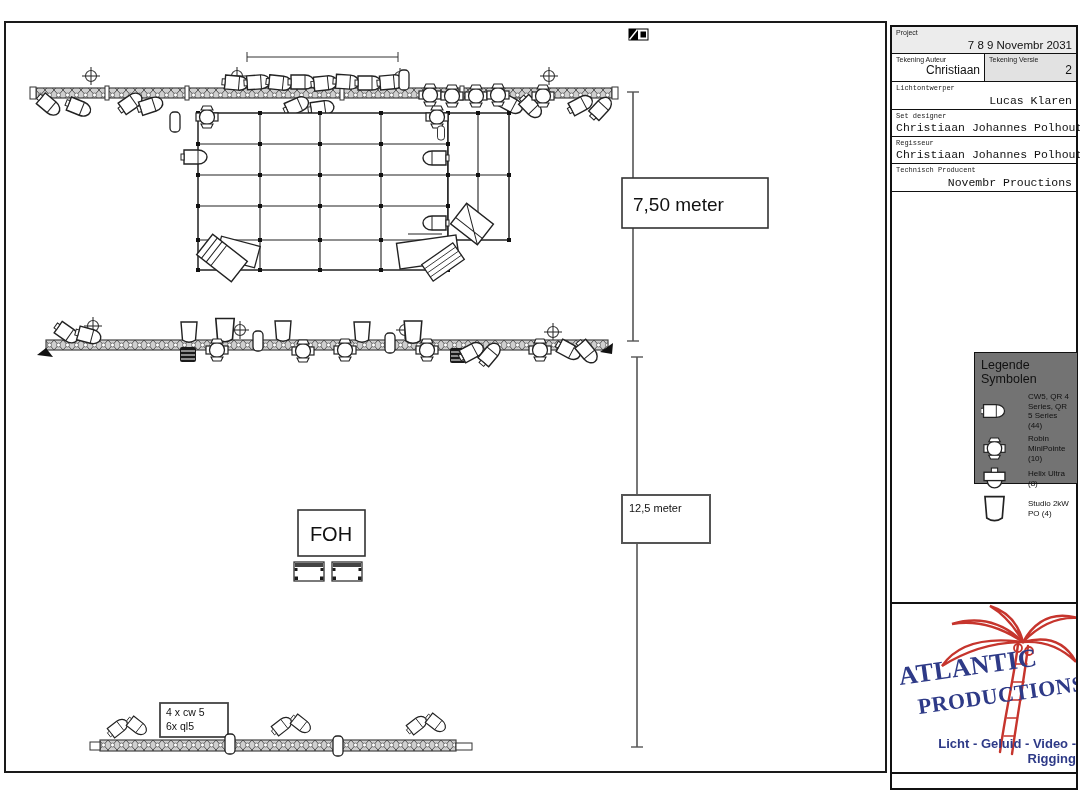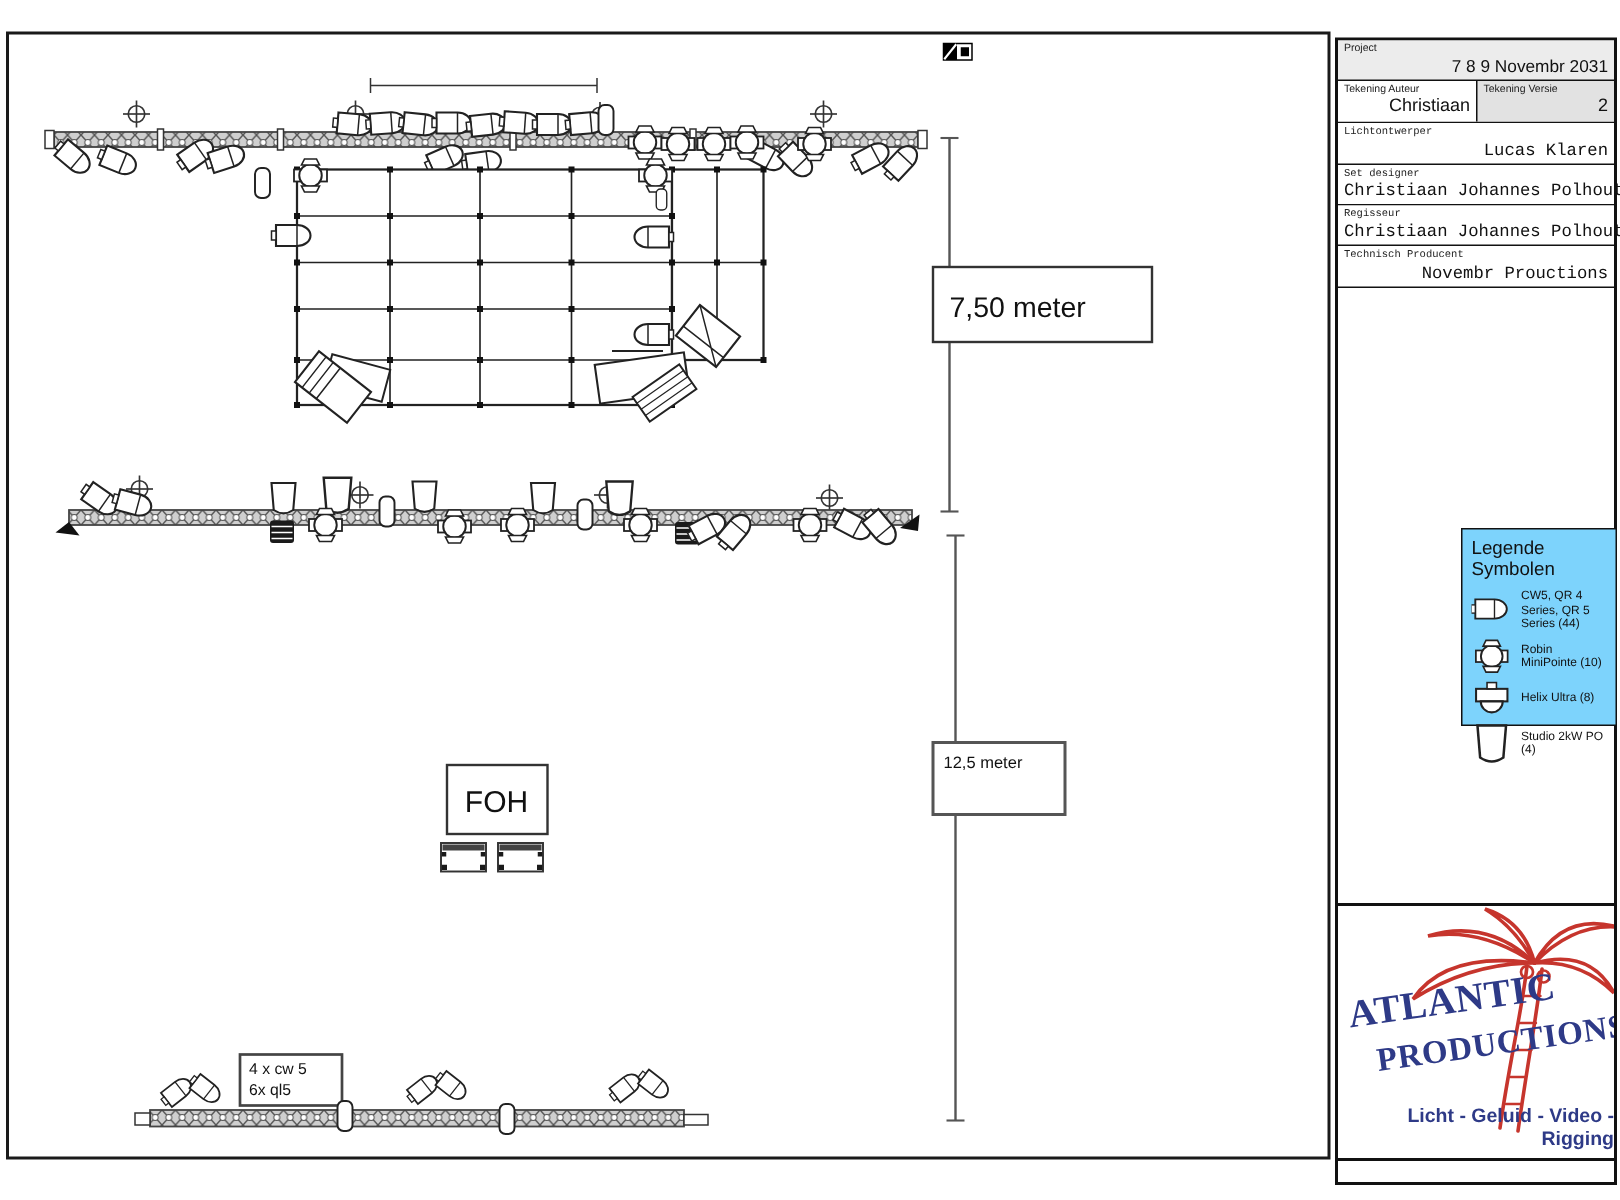--- a/index.html
+++ b/index.html
@@ -16,23 +16,23 @@
   .tb-label{font-size:7px;color:#222;}
   .tb-value{font-size:11.5px;text-align:right;white-space:nowrap;}
   .tb-split{display:flex;flex-direction:row;border-bottom:1.6px solid #111;}
   .tb-cell{box-sizing:border-box;width:50%;padding:2px 4px;display:flex;flex-direction:column;
            justify-content:flex-start;background:#fff;}
   .tb-cell.shade{background:#e2e2e2;border-left:1.6px solid #111;}
   .tb-cell .tb-value{font-size:12px;}
 
   
   .legend{position:absolute;left:82px;top:325px;width:104px;height:132px;border:1.8px solid #111;
-          box-sizing:border-box;background:#7dd3fc;padding:5px 4px 4px 6px;}
+          box-sizing:border-box;background:#737373;padding:5px 4px 4px 6px;}
   .legend-title{font-size:12.5px;margin-bottom:6px;}
-  .legend-item{display:flex;align-items:center;gap:6px;margin-bottom:4px;}
+  .legend-item{display:flex;align-items:center;gap:20px;margin-bottom:4px;}
   .legend-item svg{flex:0 0 auto;}
   .legend-label{font-size:8px;line-height:1.2;}
 
   
   .logobox{position:absolute;left:-2px;top:575px;width:188px;height:172px;border:2px solid #111;
            box-sizing:border-box;background:#fff;overflow:hidden;}
   .logo-palm{position:absolute;left:0;top:0;}
   .logo-line1{position:absolute;left:7px;top:58px;color:#2e3a87;font-family:"Liberation Serif",serif;
               font-weight:bold;font-size:26px;letter-spacing:0.5px;transform:rotate(-8deg);
               transform-origin:left center;white-space:nowrap;}

